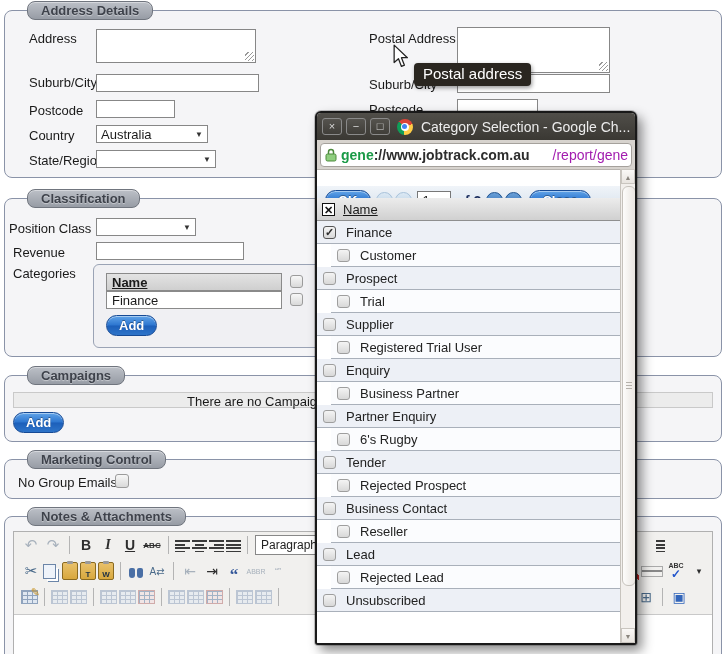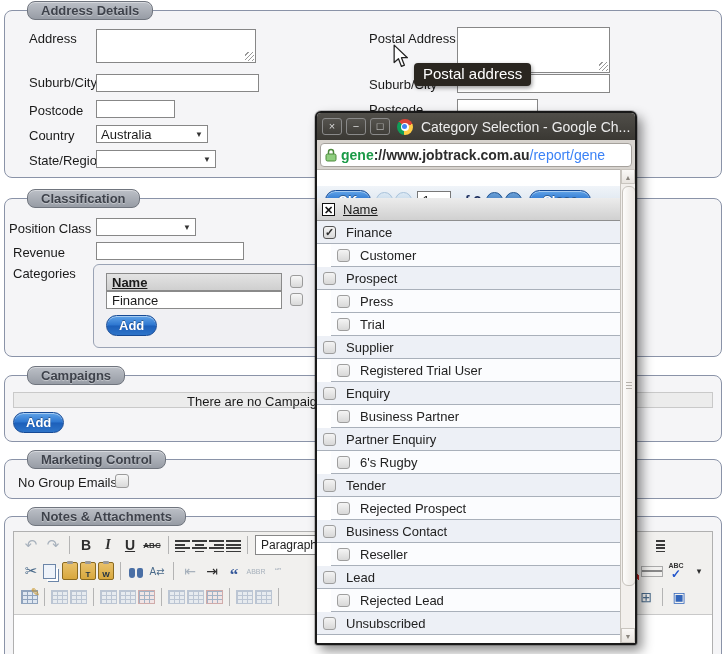--- a/index.html
+++ b/index.html
@@ -41,21 +41,21 @@
   .chrome{position:relative;width:16px;height:16px;border-radius:50%;margin-left:3px;
           background:conic-gradient(from -50deg,#db4437 0 33%,#ffcd46 33% 66%,#0f9d58 66% 100%);}
   .chrome i{position:absolute;left:4px;top:4px;width:8px;height:8px;border-radius:50%;background:#fff;}
   .chrome i b{position:absolute;left:1.5px;top:1.5px;width:5px;height:5px;border-radius:50%;background:#4285f4;}
   .title{color:#ececec;font-size:14px;margin-left:4px;white-space:nowrap;overflow:hidden;}
   .urlrow{height:29px;background:#d7d3ce;border-bottom:1px solid #b8b4af;position:relative;}
   .urlbar{position:absolute;left:3px;right:3px;top:3px;height:22px;background:#fff;border:1px solid #a5a19c;
           border-radius:4px;display:flex;align-items:center;padding-left:4px;font-size:14px;white-space:nowrap;overflow:hidden;}
   .u-scheme{color:#1a9a47;font-weight:bold;margin-left:4px;}
   .u-host{color:#2d2d2d;font-weight:bold;}
-  .u-path{color:#3b82f6;}
+  .u-path{color:#a21caf;padding-left:23px;}
   .ptoolbar{height:29px;background:linear-gradient(#f0f4f9,#d2deea);border-bottom:1px solid #93a3b8;
             display:flex;align-items:center;padding-left:8px;position:relative;margin-top:16px;}
   .pbtn{position:static;margin-right:4px;}
   .navc{width:17px;height:17px;border-radius:50%;display:inline-flex;align-items:center;justify-content:center;
         font-size:11px;font-weight:bold;color:#fff;margin:0 1px;box-sizing:border-box;}
   .navc.dis{background:linear-gradient(#dce9f4,#b6cde1);border:1px solid #a8c2da;}
   .navc.en{background:linear-gradient(#6aa0d8,#2a68b0);border:1px solid #1f538f;}
   .pagesel{width:34px;height:19px;background:#fff;border:1px solid #777;margin:0 4px;position:relative;
            display:flex;align-items:center;padding-left:5px;font-size:13px;box-sizing:border-box;}
   .oflbl{font-weight:bold;color:#1c2e5e;margin:0 4px 0 2px;font-size:14px;}
@@ -318,24 +318,20 @@
           <div class="crow even">
             <span class="cb"></span>
             <span class="cl">Customer</span>
           </div>
           <div class="crow odd">
             <span class="cb"></span>
             <span class="cl">Prospect</span>
           </div>
           <div class="crow even">
             <span class="cb"></span>
-            <span class="cl">Press</span>
-          </div>
-          <div class="crow even">
-            <span class="cb"></span>
             <span class="cl">Trial</span>
           </div>
           <div class="crow odd">
             <span class="cb"></span>
             <span class="cl">Supplier</span>
           </div>
           <div class="crow even">
             <span class="cb"></span>
             <span class="cl">Registered Trial User</span>
           </div>

